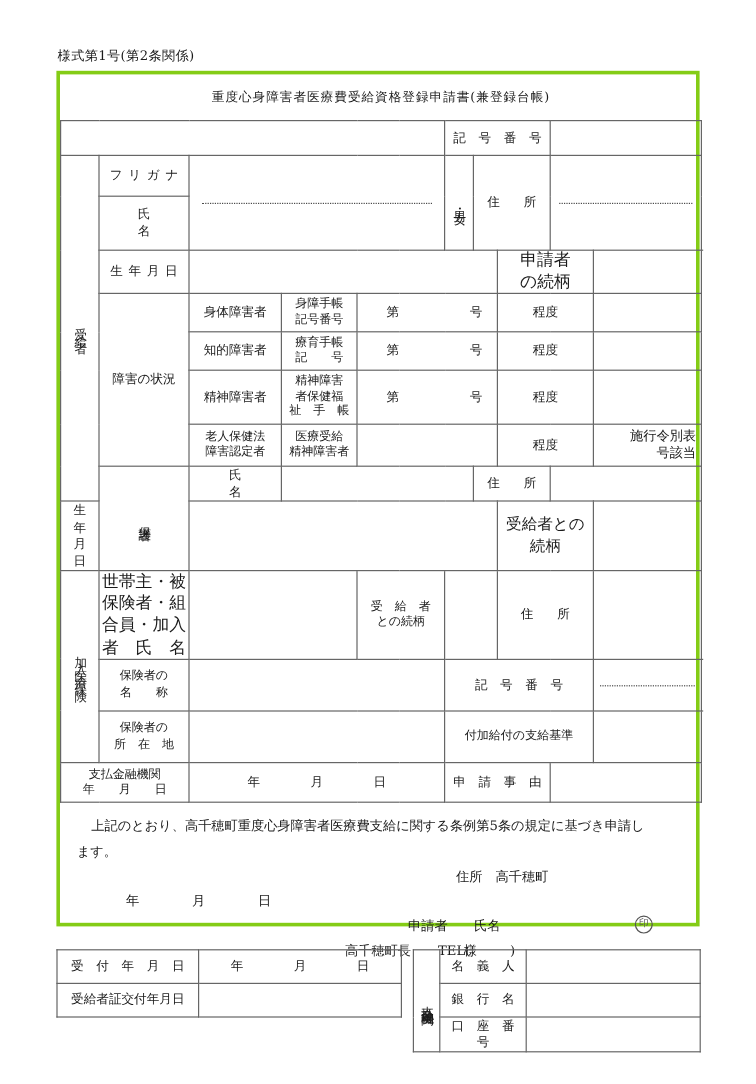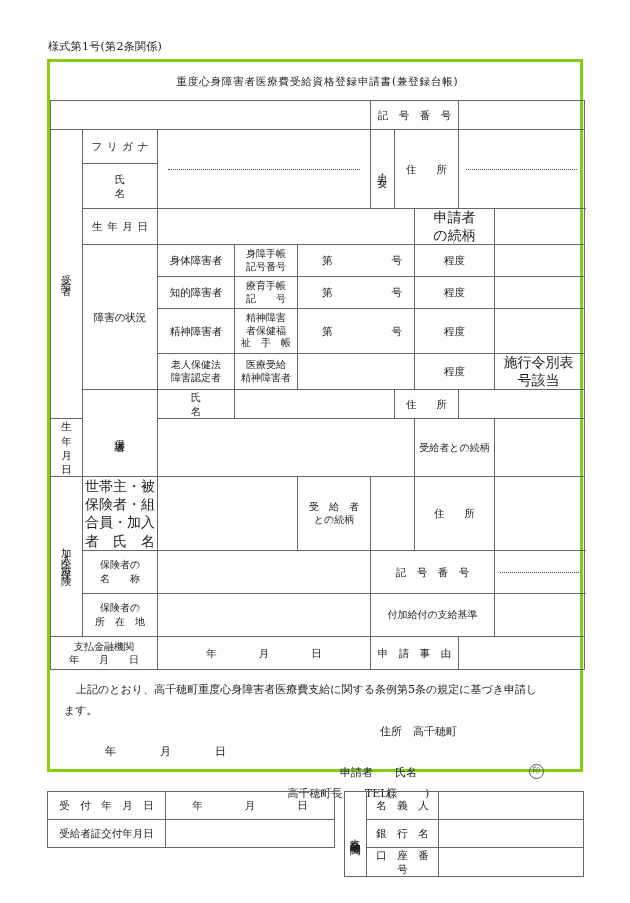--- a/index.html
+++ b/index.html
@@ -214,21 +214,21 @@
         <td></td>
       </tr>
 
       <tr>
         <td style="height:34px;font-size:10px;line-height:1.25;white-space:pre-line">老人保健法
 障害認定者</td>
         <td style="font-size:10px;line-height:1.25;white-space:pre-line">医療受給
 精神障害者</td>
         <td colspan="4"></td>
         <td colspan="2">程度</td>
-        <td style="font-size:14px;line-height:1.25;white-space:pre-line;text-align:center;padding-right:4px">施行令別表
+        <td style="font-size:11px;line-height:1.25;white-space:pre-line;text-align:right;padding-right:4px">施行令別表
 号該当</td>
       </tr>
 
       <tr>
         <td rowspan="2">
           <span class="vert vert-tight">保護者</span>
         </td>
         <td style="height:25px">
           <span class="sp2">氏　　　名</span>
         </td>
@@ -237,21 +237,21 @@
           <span class="sp">住　所</span>
         </td>
         <td colspan="3"></td>
       </tr>
 
       <tr>
         <td style="height:25px">
           <span class="sp">生年月日</span>
         </td>
         <td colspan="6"></td>
-        <td colspan="2" style="font-size:10px">受給者との続柄</td>
+        <td colspan="2" style="font-size:13px">受給者との続柄</td>
         <td></td>
       </tr>
 
       <tr>
         <td rowspan="3">
           <span class="vert">加入</span>
           <span class="vert">医療</span>
           <span class="vert">保険</span>
         </td>
         <td style="height:52px;font-size:14px;line-height:1.3;white-space:pre-line">世帯主・被

